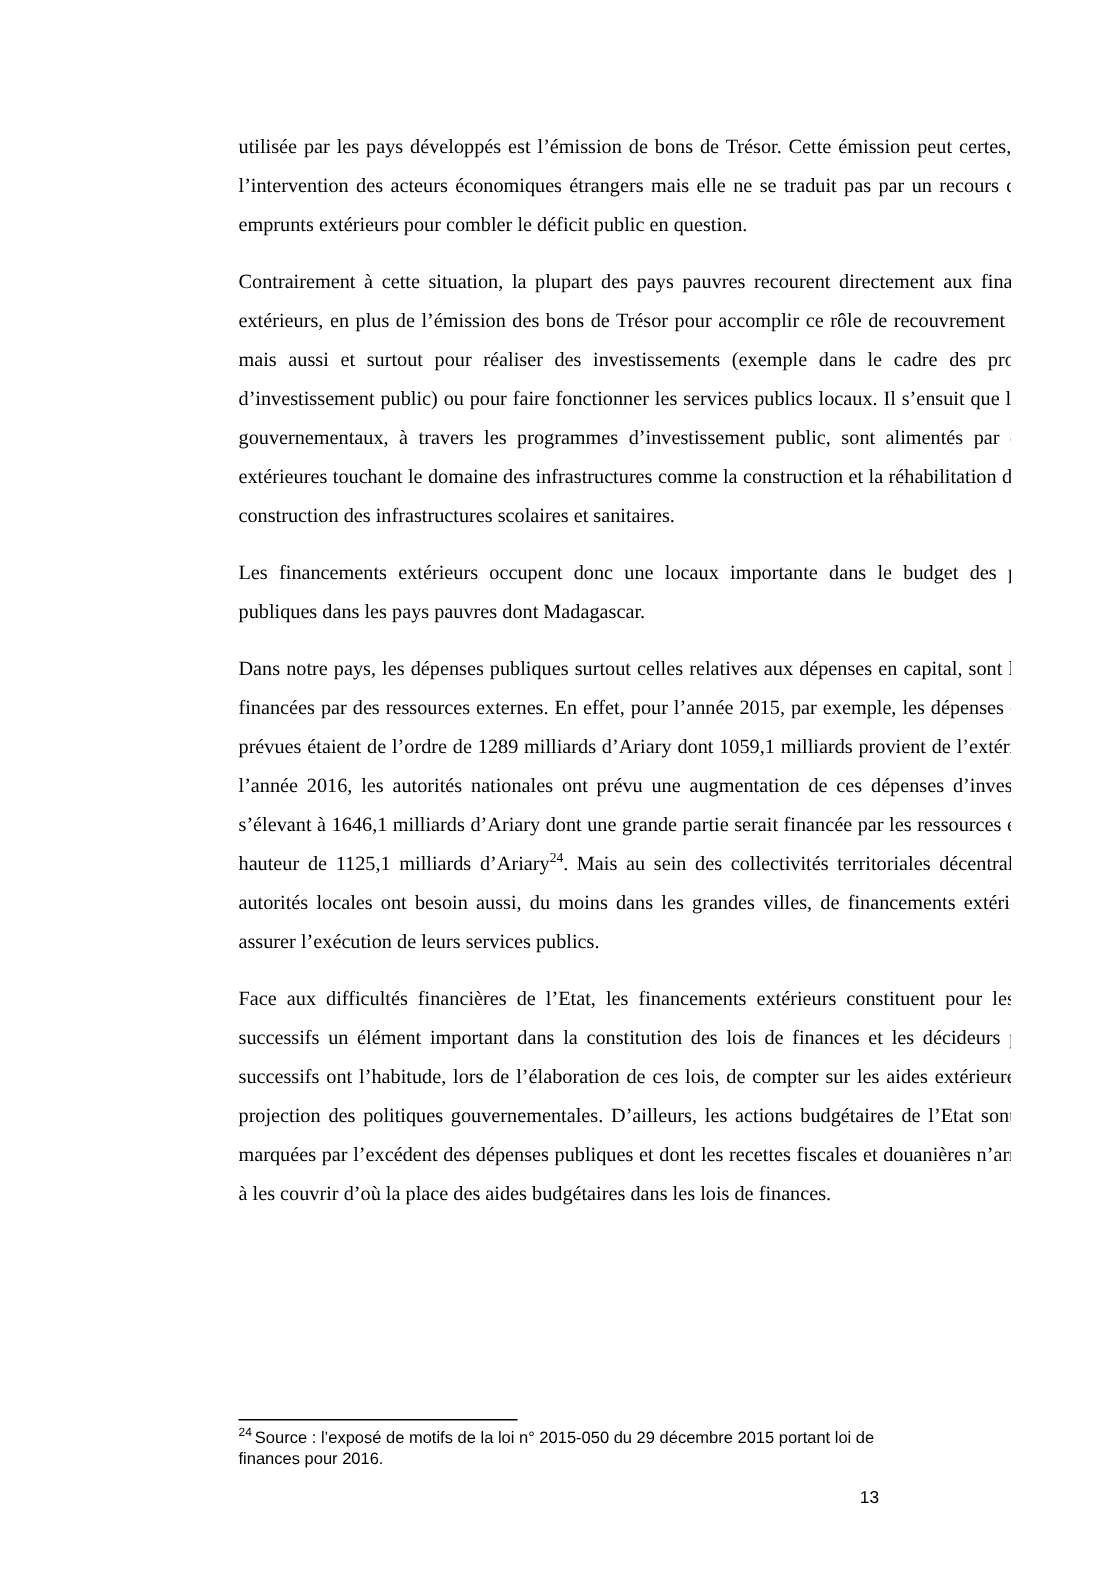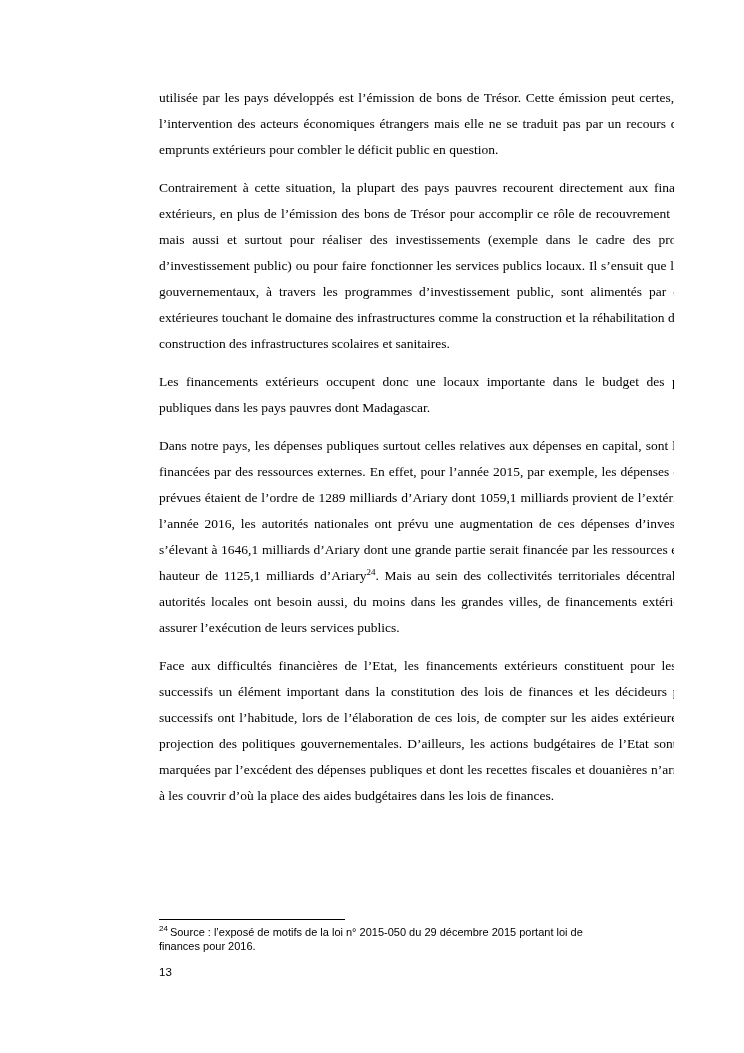--- a/index.html
+++ b/index.html
@@ -33,21 +33,21 @@
   }
   .body-text sup.fn-ref {
     font-size: 9px;
     line-height: 0;
     vertical-align: super;
   }
   .page-footer {
     position: absolute;
     left: 89px;
     right: 88px;
-    top: 918px;
+    top: 945px;
   }
   .footnote-separator {
     width: 186px;
     border-top: 1.4px solid #000000;
     height: 0;
   }
   .footnote {
     margin-top: 5px;
     font-family: "Liberation Sans", "DejaVu Sans", sans-serif;
     font-size: 11px;
@@ -55,21 +55,21 @@
     color: #000000;
   }
   .footnote sup {
     font-size: 8px;
     line-height: 0;
     vertical-align: super;
     margin-right: 2px;
   }
   .page-number {
     margin-top: 13px;
-    text-align: left;
+    text-align: right;
     font-family: "Liberation Sans", "DejaVu Sans", sans-serif;
     font-size: 11.5px;
     color: #000000;
   }
 </style>
 </head>
 <body>
 
 <div class="page">
 

